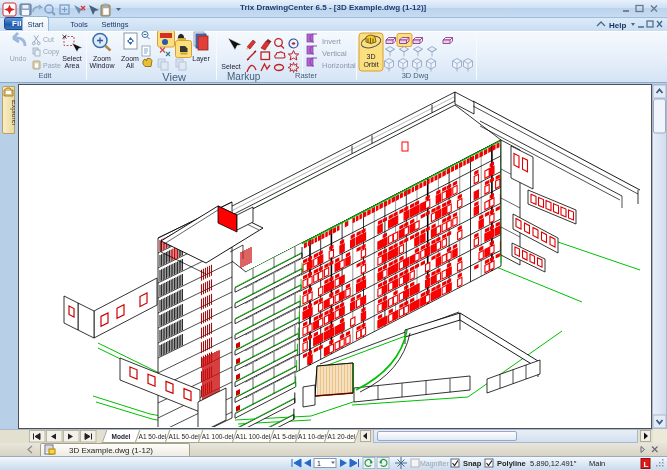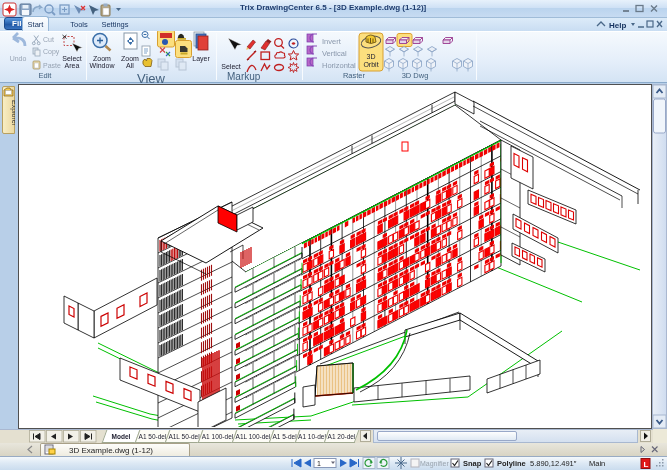--- a/index.html
+++ b/index.html
@@ -45,23 +45,23 @@
 <rect x="53" y="3" width="6" height="6" fill="none" stroke="#4a6888" stroke-width="1.2"></rect>
 <path d="M63 3 l5 6 M68 3 l-5 6" stroke="#4a6888" stroke-width="1.3"></path>
 </svg>
 <div class="abs" style="left:0;top:31px;width:667px;height:52px;background:linear-gradient(#f5f9fd,#e4eefa 60%,#d4e4f4);border-top:1px solid #fff;border-bottom:1px solid #8aaacb;"></div>
 <div class="abs" style="left:86px;top:33px;width:1px;height:47px;background:#c2d4e8;border-right:1px solid #f8fbfe;"></div>
 <div class="abs" style="left:216px;top:33px;width:1px;height:47px;background:#c2d4e8;border-right:1px solid #f8fbfe;"></div>
 <div class="abs" style="left:302px;top:33px;width:1px;height:47px;background:#c2d4e8;border-right:1px solid #f8fbfe;"></div>
 <div class="abs" style="left:356px;top:33px;width:1px;height:47px;background:#c2d4e8;border-right:1px solid #f8fbfe;"></div>
 <div class="abs" style="left:476px;top:33px;width:1px;height:47px;background:#c2d4e8;border-right:1px solid #f8fbfe;"></div>
 <div class="abs" style="left:10px;top:71px;width:70px;text-align:center;font-size:7.5px;color:#44617e;">Edit</div>
-<div class="abs" style="left:116px;top:71px;width:70px;text-align:center;font-size:13px;color:#44617e;">View</div>
+<div class="abs" style="left:116px;top:71px;width:70px;text-align:right;font-size:11px;color:#44617e;">View</div>
 <div class="abs" style="left:227px;top:71px;width:70px;text-align:left;font-size:10px;color:#44617e;">Markup</div>
-<div class="abs" style="left:295px;top:71px;width:70px;text-align:right;font-size:7.5px;color:#44617e;">Raster</div>
+<div class="abs" style="left:295px;top:71px;width:70px;text-align:left;font-size:7.5px;color:#44617e;">Raster</div>
 <div class="abs" style="left:380px;top:71px;width:70px;text-align:center;font-size:7.5px;color:#44617e;">3D Dwg</div>
 <svg class="abs" style="left:0;top:31px" width="667" height="52" viewBox="0 0 667 52">
     <path d="M25 15 Q25 6 14 7 M13 7 l5-5 M13 7 l6 4" stroke="#9db8dc" stroke-width="2.8" fill="none"></path>
     <text x="18" y="30" font-size="7" fill="#98a4b4" text-anchor="middle" font-family="Liberation Sans">Undo</text>
     <g stroke="#9aaabc" fill="none" stroke-width="1">
       <path d="M34 4.5 l4.5 6.5 M38.5 4.5 l-4.5 6.5"></path>
       <circle cx="33.8" cy="12.3" r="1.4"></circle>
       <circle cx="38.7" cy="12.3" r="1.4"></circle>
     </g>
     <text x="43" y="11" font-size="7" fill="#98a4b4" text-anchor="start" font-family="Liberation Sans">Cut</text>

